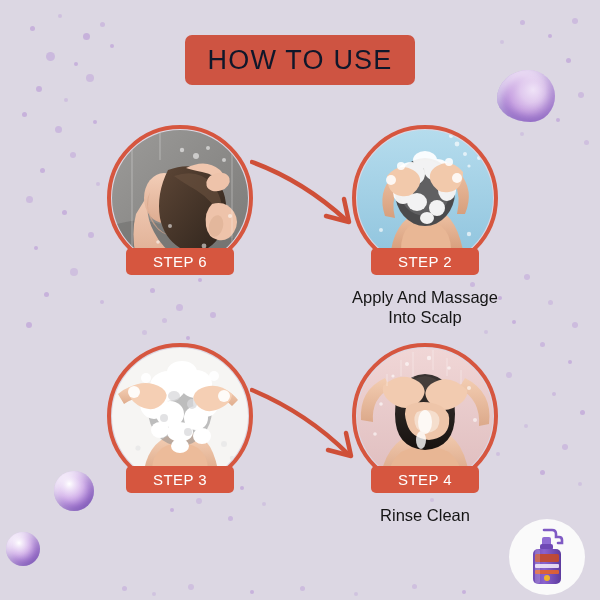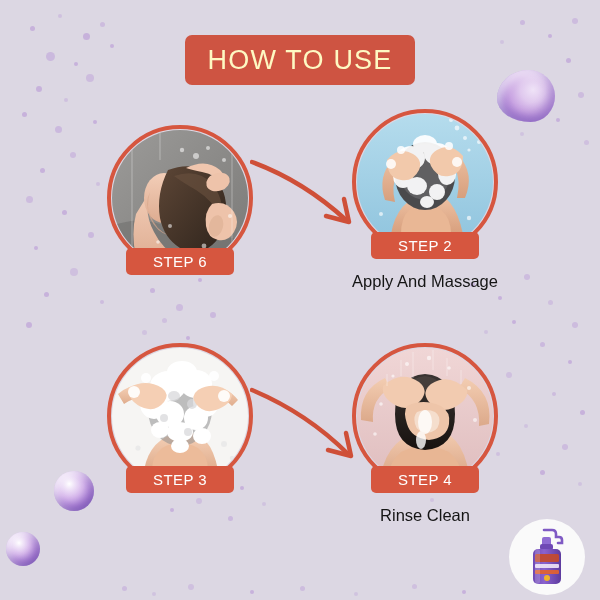--- a/index.html
+++ b/index.html
@@ -67,33 +67,33 @@
     top: 35px;
     width: 230px;
     height: 50px;
     background: #ce5442;
     border-radius: 7px;
     display: flex;
     align-items: center;
     justify-content: center;
   }
   .title-text {
-    color: #fef9c3;
+    color: #0f172a;
     font-size: 27px;
     letter-spacing: 1.2px;
     font-weight: 400;
   }
 
   
   .step {
     position: absolute;
     width: 210px;
   }
   .step-1 { left: 75px;  top: 125px; }
-  .step-2 { left: 320px; top: 109px; }
+  .step-2 { left: 320px; top: 125px; }
   .step-3 { left: 75px;  top: 343px; }
   .step-4 { left: 320px; top: 343px; }
 
   .photo-wrap {
     position: relative;
     width: 146px;
     height: 146px;
     margin: 0 auto;
   }
   .photo-ring {
@@ -387,20 +387,21 @@
           </g>
         </svg>
       </div>
       <div class="photo-ring"></div>
     </div>
     <div class="badge">
       <span class="badge-text">STEP 2</span>
     </div>
     <div class="caption">
       <div>Apply And Massage</div>
+      <div>Into Scalp</div>
     </div>
   </div>
 
   <div class="step step-3">
     <div class="photo-wrap">
       <div class="photo">
         <svg viewBox="0 0 136 136" preserveAspectRatio="xMidYMid slice">
           <defs>
             <linearGradient id="s3skin" x1="0" y1="0" x2="0" y2="1">
               <stop offset="0" stop-color="#f6d2b9"></stop>

